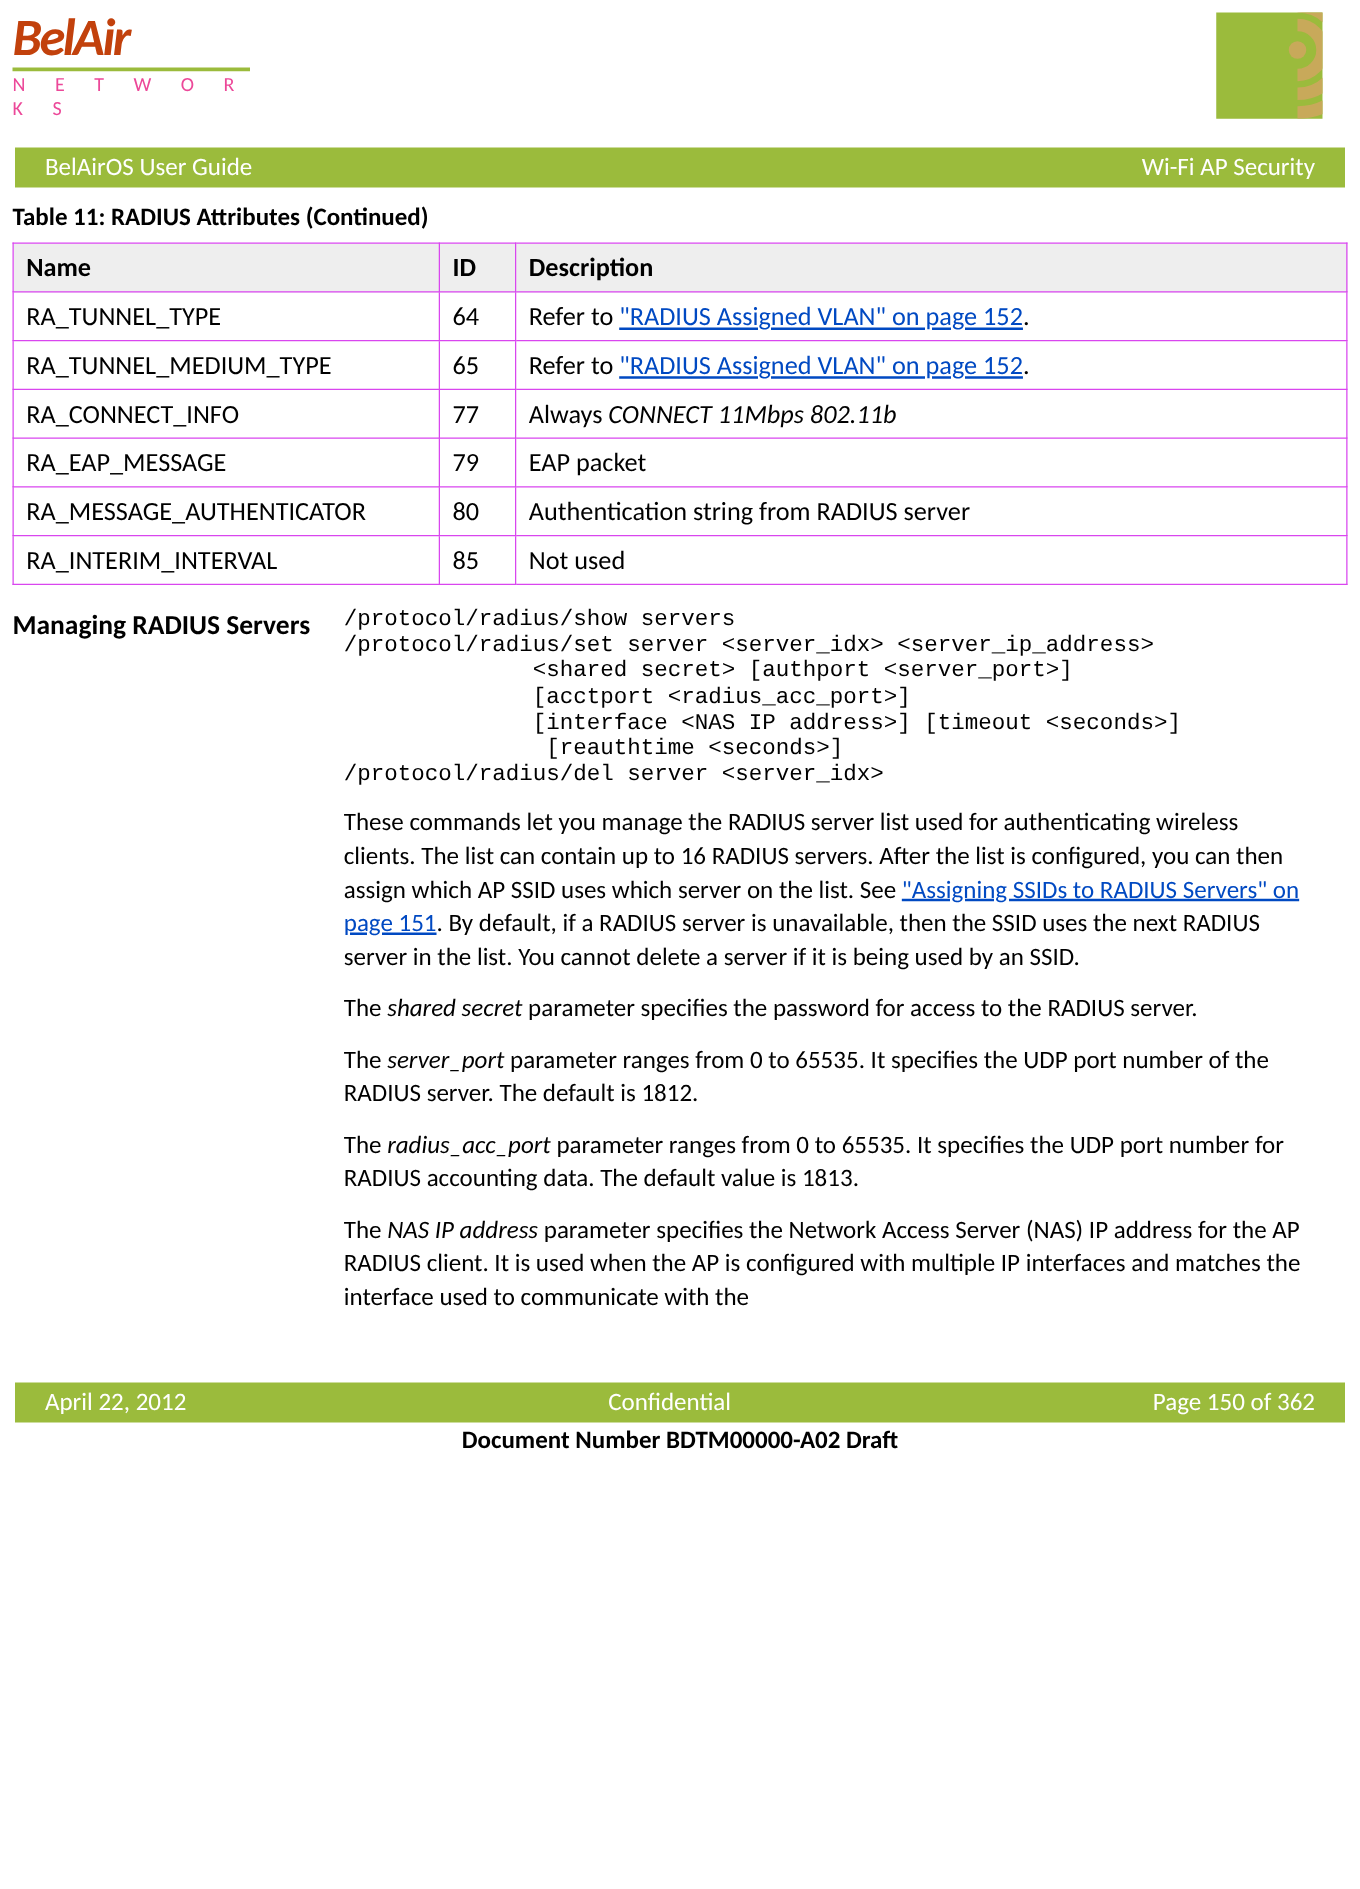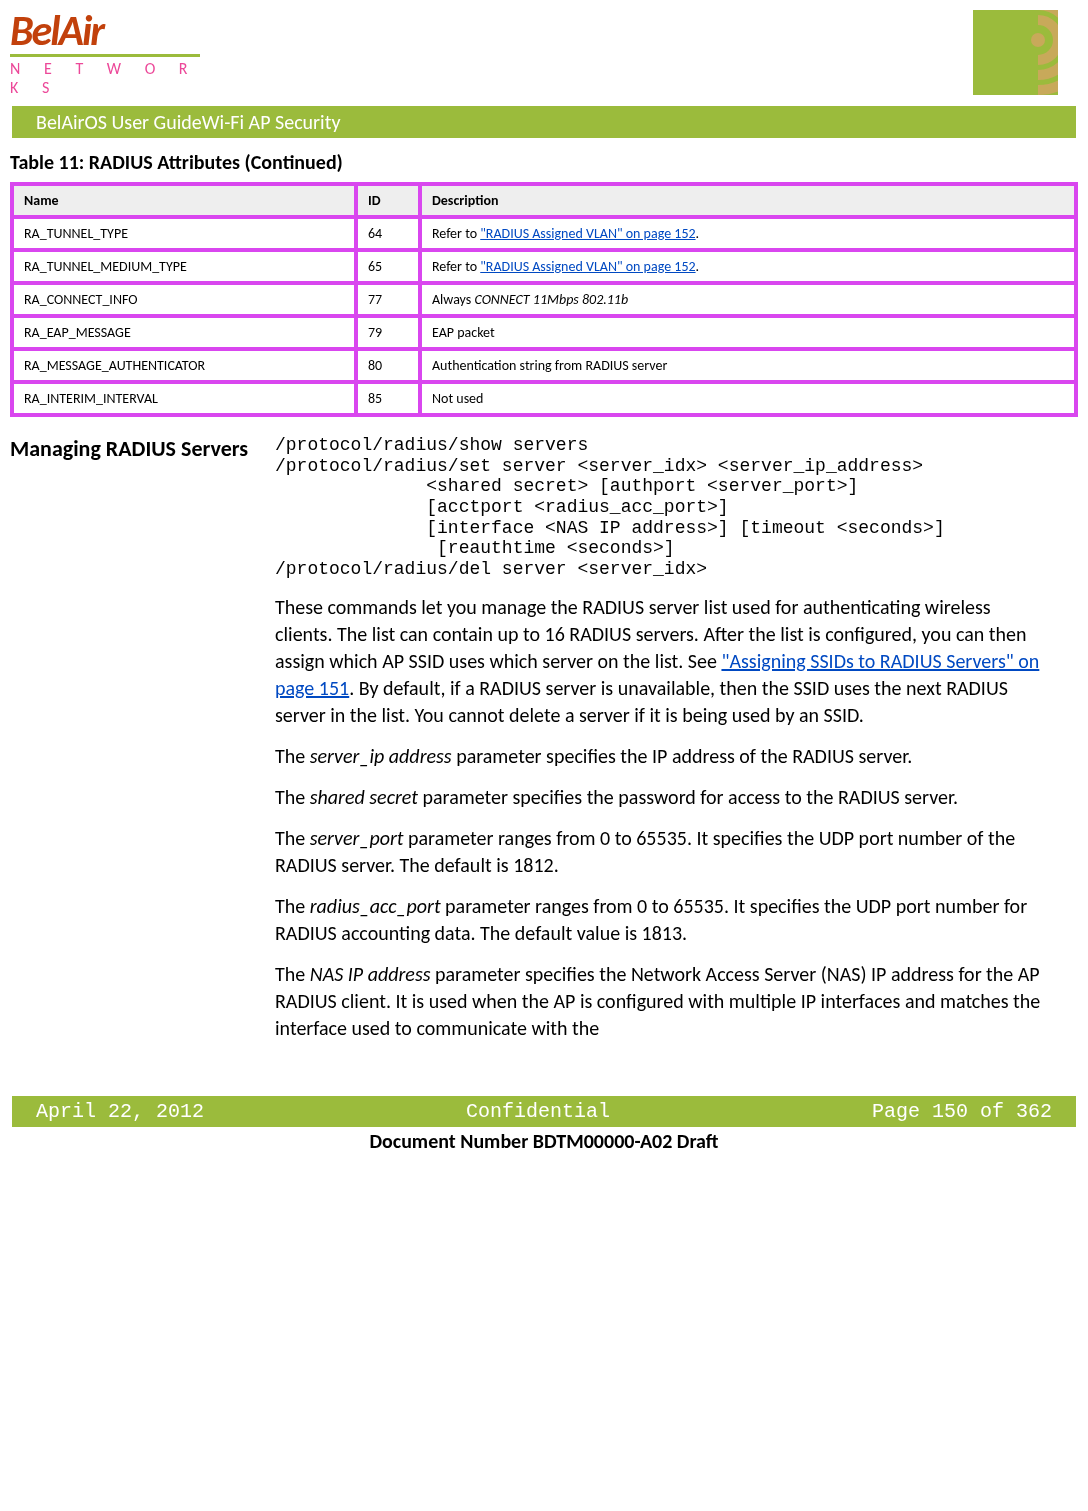--- a/index.html
+++ b/index.html
@@ -50,40 +50,41 @@
   }
   .logo-corner svg {
     position: absolute;
     top: -10px;
     right: -10px;
   }
   .ribbon {
     background: #9bbb3c;
     color: #fff;
     display: flex;
+    justify-content: space-between;
     padding: 4px 24px;
-    margin: 6px 12px 8px 12px;
+    margin: 18px 12px 8px 12px;
     font-size: 20px;
   }
   .table-title {
     font-weight: bold;
     padding: 4px 10px;
     font-size: 20px;
   }
   table.radius {
     border-collapse: collapse;
     margin: 4px 10px 18px 10px;
     width: calc(100% - 20px);
   }
   table.radius th, table.radius td {
-    border: 4px solid #d946ef;
+    border: 1px solid #d946ef;
     padding: 6px 10px;
     text-align: left;
     vertical-align: top;
-    font-size: 14px;
+    font-size: 21px;
   }
   table.radius th {
     background: #eee;
     font-weight: bold;
   }
   table.radius .col-name { width: 320px; }
   table.radius .col-id   { width: 40px; text-align: left;}
   a.xref {
     color: #0049c2;
     text-decoration: underline;
@@ -121,21 +122,20 @@
     margin-top: 40px;
   }
   .footer-ribbon {
     background: #9bbb3c;
     color: #fff;
     display: flex;
     justify-content: space-between;
     padding: 4px 24px;
     margin: 0 12px;
     font-size: 20px;
-    font-family: Liberation Mono, monospace;
   }
   .doc-num {
     text-align: center;
     font-weight: bold;
     font-size: 20px;
     padding: 2px 0 10px 0;
   }
 </style>
 </head>
 <body>
@@ -213,21 +213,20 @@
     <pre class="cmd">/protocol/radius/show servers
 /protocol/radius/set server &lt;server_idx&gt; &lt;server_ip_address&gt;
               &lt;shared secret&gt; [authport &lt;server_port&gt;]
               [acctport &lt;radius_acc_port&gt;]
               [interface &lt;NAS IP address&gt;] [timeout &lt;seconds&gt;]
                [reauthtime &lt;seconds&gt;]
 /protocol/radius/del server &lt;server_idx&gt;</pre>
 
     <p class="para"><span>These commands let you manage the RADIUS server list used for authenticating wireless clients. The list can contain up to 16 RADIUS servers. After the list is configured, you can then assign which AP SSID uses which server on the list. See </span><a class="xref">"Assigning SSIDs to RADIUS Servers" on page 151</a><span>. By default, if a RADIUS server is unavailable, then the SSID uses the next RADIUS server in the list. You cannot delete a server if it is being used by an SSID.</span></p>
 
-    <p class="para"><span>The </span><span class="italic">server_ip address</span><span> parameter specifies the IP address of the RADIUS server.</span></p>
 
     <p class="para"><span>The </span><span class="italic">shared secret</span><span> parameter specifies the password for access to the RADIUS server.</span></p>
 
     <p class="para"><span>The </span><span class="italic">server_port</span><span> parameter ranges from 0 to 65535. It specifies the UDP port number of the RADIUS server. The default is 1812.</span></p>
 
     <p class="para"><span>The </span><span class="italic">radius_acc_port</span><span> parameter ranges from 0 to 65535. It specifies the UDP port number for RADIUS accounting data. The default value is 1813.</span></p>
 
     <p class="para"><span>The </span><span class="italic">NAS IP address</span><span> parameter specifies the Network Access Server (NAS) IP address for the AP RADIUS client. It is used when the AP is configured with multiple IP interfaces and matches the interface used to communicate with the</span></p>
   </div>
 </div>

